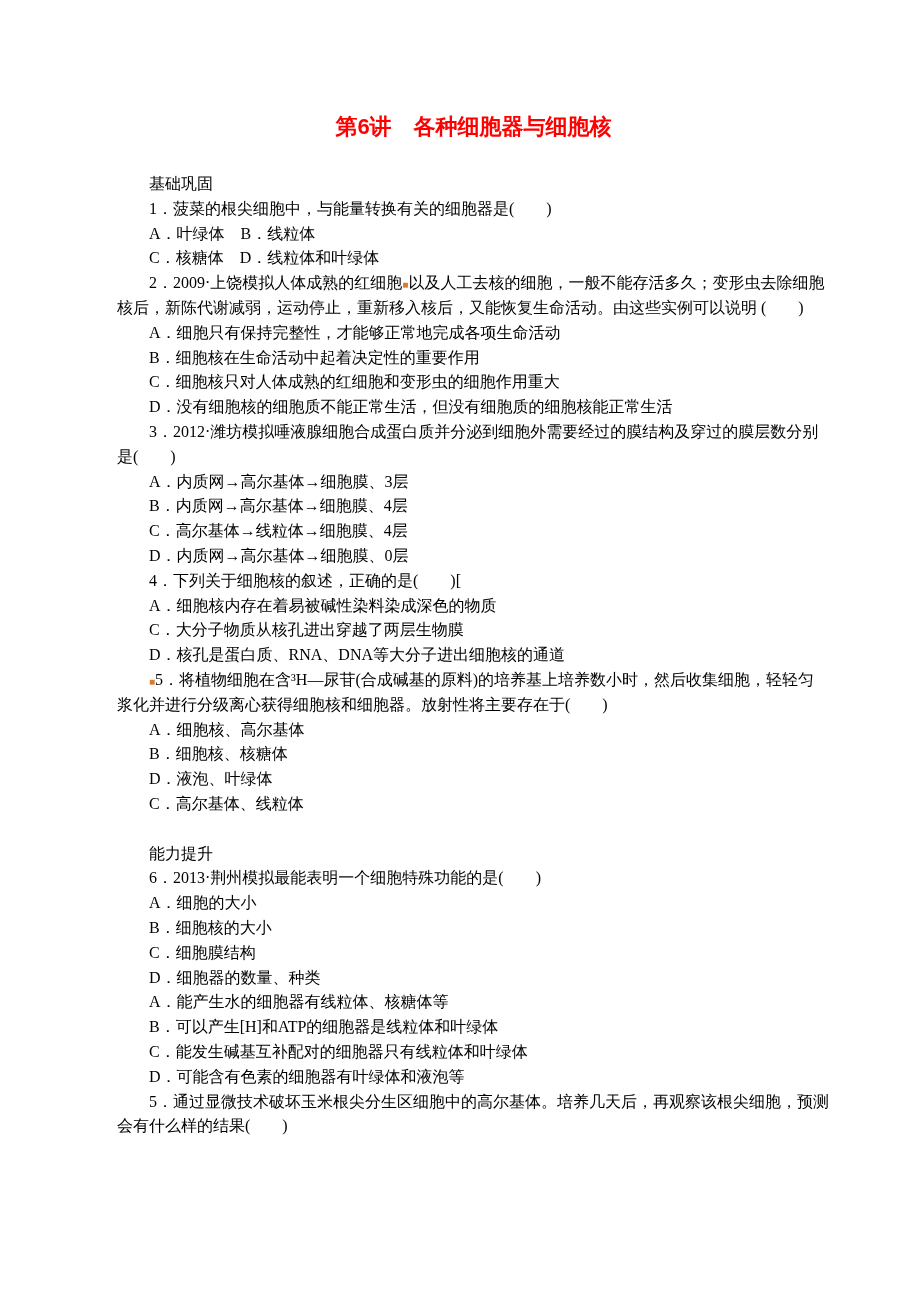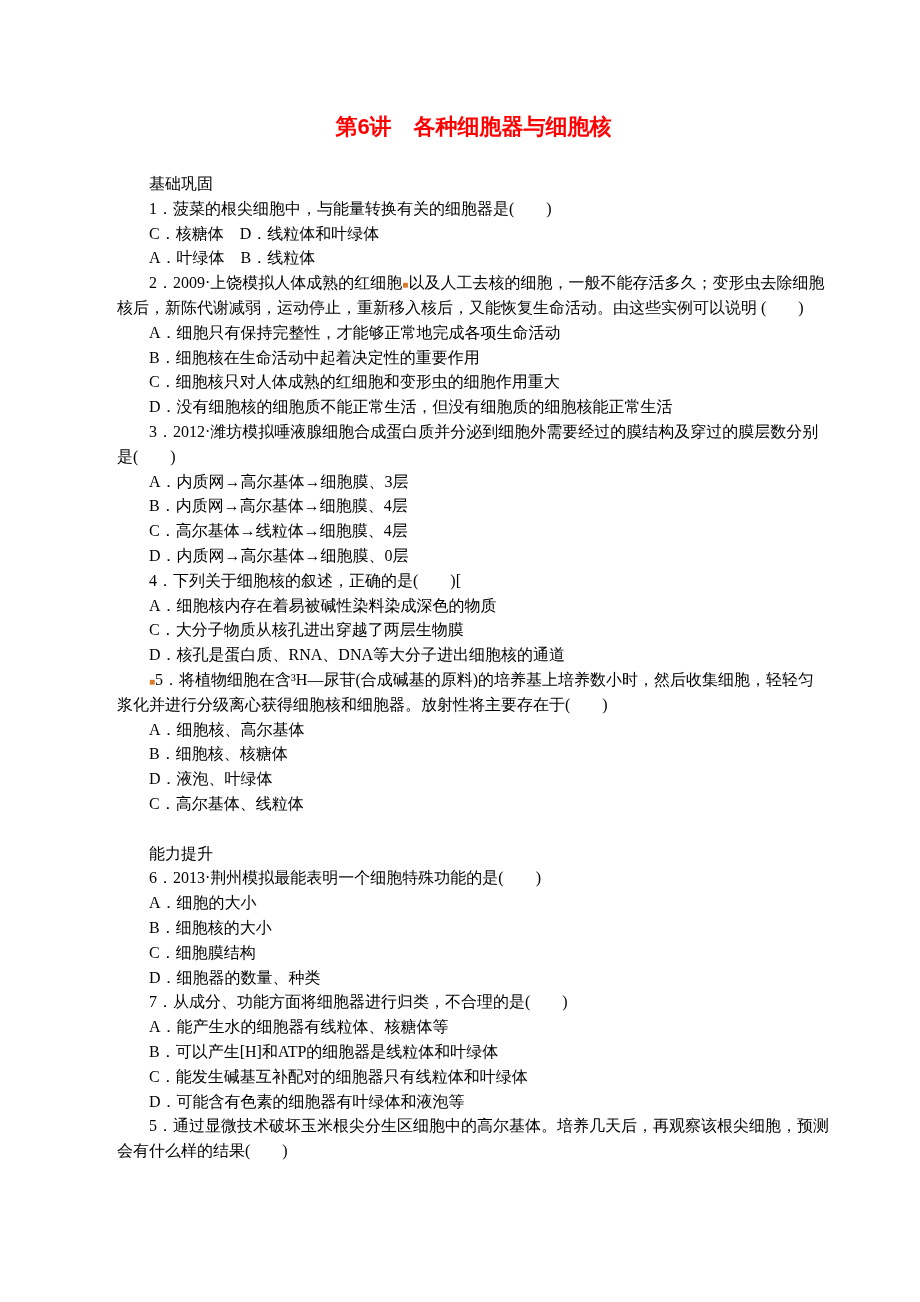--- a/index.html
+++ b/index.html
@@ -52,22 +52,22 @@
 </style>
 </head>
 <body>
 
 <div class="page">
   <div class="title">第6讲　各种细胞器与细胞核</div>
 
   <p class="section-head">基础巩固</p>
 
   <p class="q">1．菠菜的根尖细胞中，与能量转换有关的细胞器是(　　)</p>
+  <p class="opt">A．叶绿体　B．线粒体</p>
   <p class="opt">C．核糖体　D．线粒体和叶绿体</p>
-  <p class="opt">A．叶绿体　B．线粒体</p>
 
   <p class="hang">
     <span>2．2009·上饶模拟人体成熟的红细胞</span><span class="orange-dot">■</span><span>以及人工去核的细胞，一般不能存活多久；变形虫去除细胞核后，新陈代谢减弱，运动停止，重新移入核后，又能恢复生命活动。由这些实例可以说明 (　　)</span>
   </p>
   <p class="opt">A．细胞只有保持完整性，才能够正常地完成各项生命活动</p>
   <p class="opt">B．细胞核在生命活动中起着决定性的重要作用</p>
   <p class="opt">C．细胞核只对人体成熟的红细胞和变形虫的细胞作用重大</p>
   <p class="opt">D．没有细胞核的细胞质不能正常生活，但没有细胞质的细胞核能正常生活</p>
 
   <p class="hang">3．2012·潍坊模拟唾液腺细胞合成蛋白质并分泌到细胞外需要经过的膜结构及穿过的膜层数分别是(　　)</p>
@@ -92,20 +92,19 @@
   <div class="spacer"></div>
 
   <p class="section-head">能力提升</p>
 
   <p class="q">6．2013·荆州模拟最能表明一个细胞特殊功能的是(　　)</p>
   <p class="opt">A．细胞的大小</p>
   <p class="opt">B．细胞核的大小</p>
   <p class="opt">C．细胞膜结构</p>
   <p class="opt">D．细胞器的数量、种类</p>
 
-  <p class="q">7．从成分、功能方面将细胞器进行归类，不合理的是(　　)</p>
   <p class="opt">A．能产生水的细胞器有线粒体、核糖体等</p>
   <p class="opt">B．可以产生[H]和ATP的细胞器是线粒体和叶绿体</p>
   <p class="opt">C．能发生碱基互补配对的细胞器只有线粒体和叶绿体</p>
   <p class="opt">D．可能含有色素的细胞器有叶绿体和液泡等</p>
 
   <p class="hang">5．通过显微技术破坏玉米根尖分生区细胞中的高尔基体。培养几天后，再观察该根尖细胞，预测会有什么样的结果(　　)</p>
 </div>
 
 </body></html>

